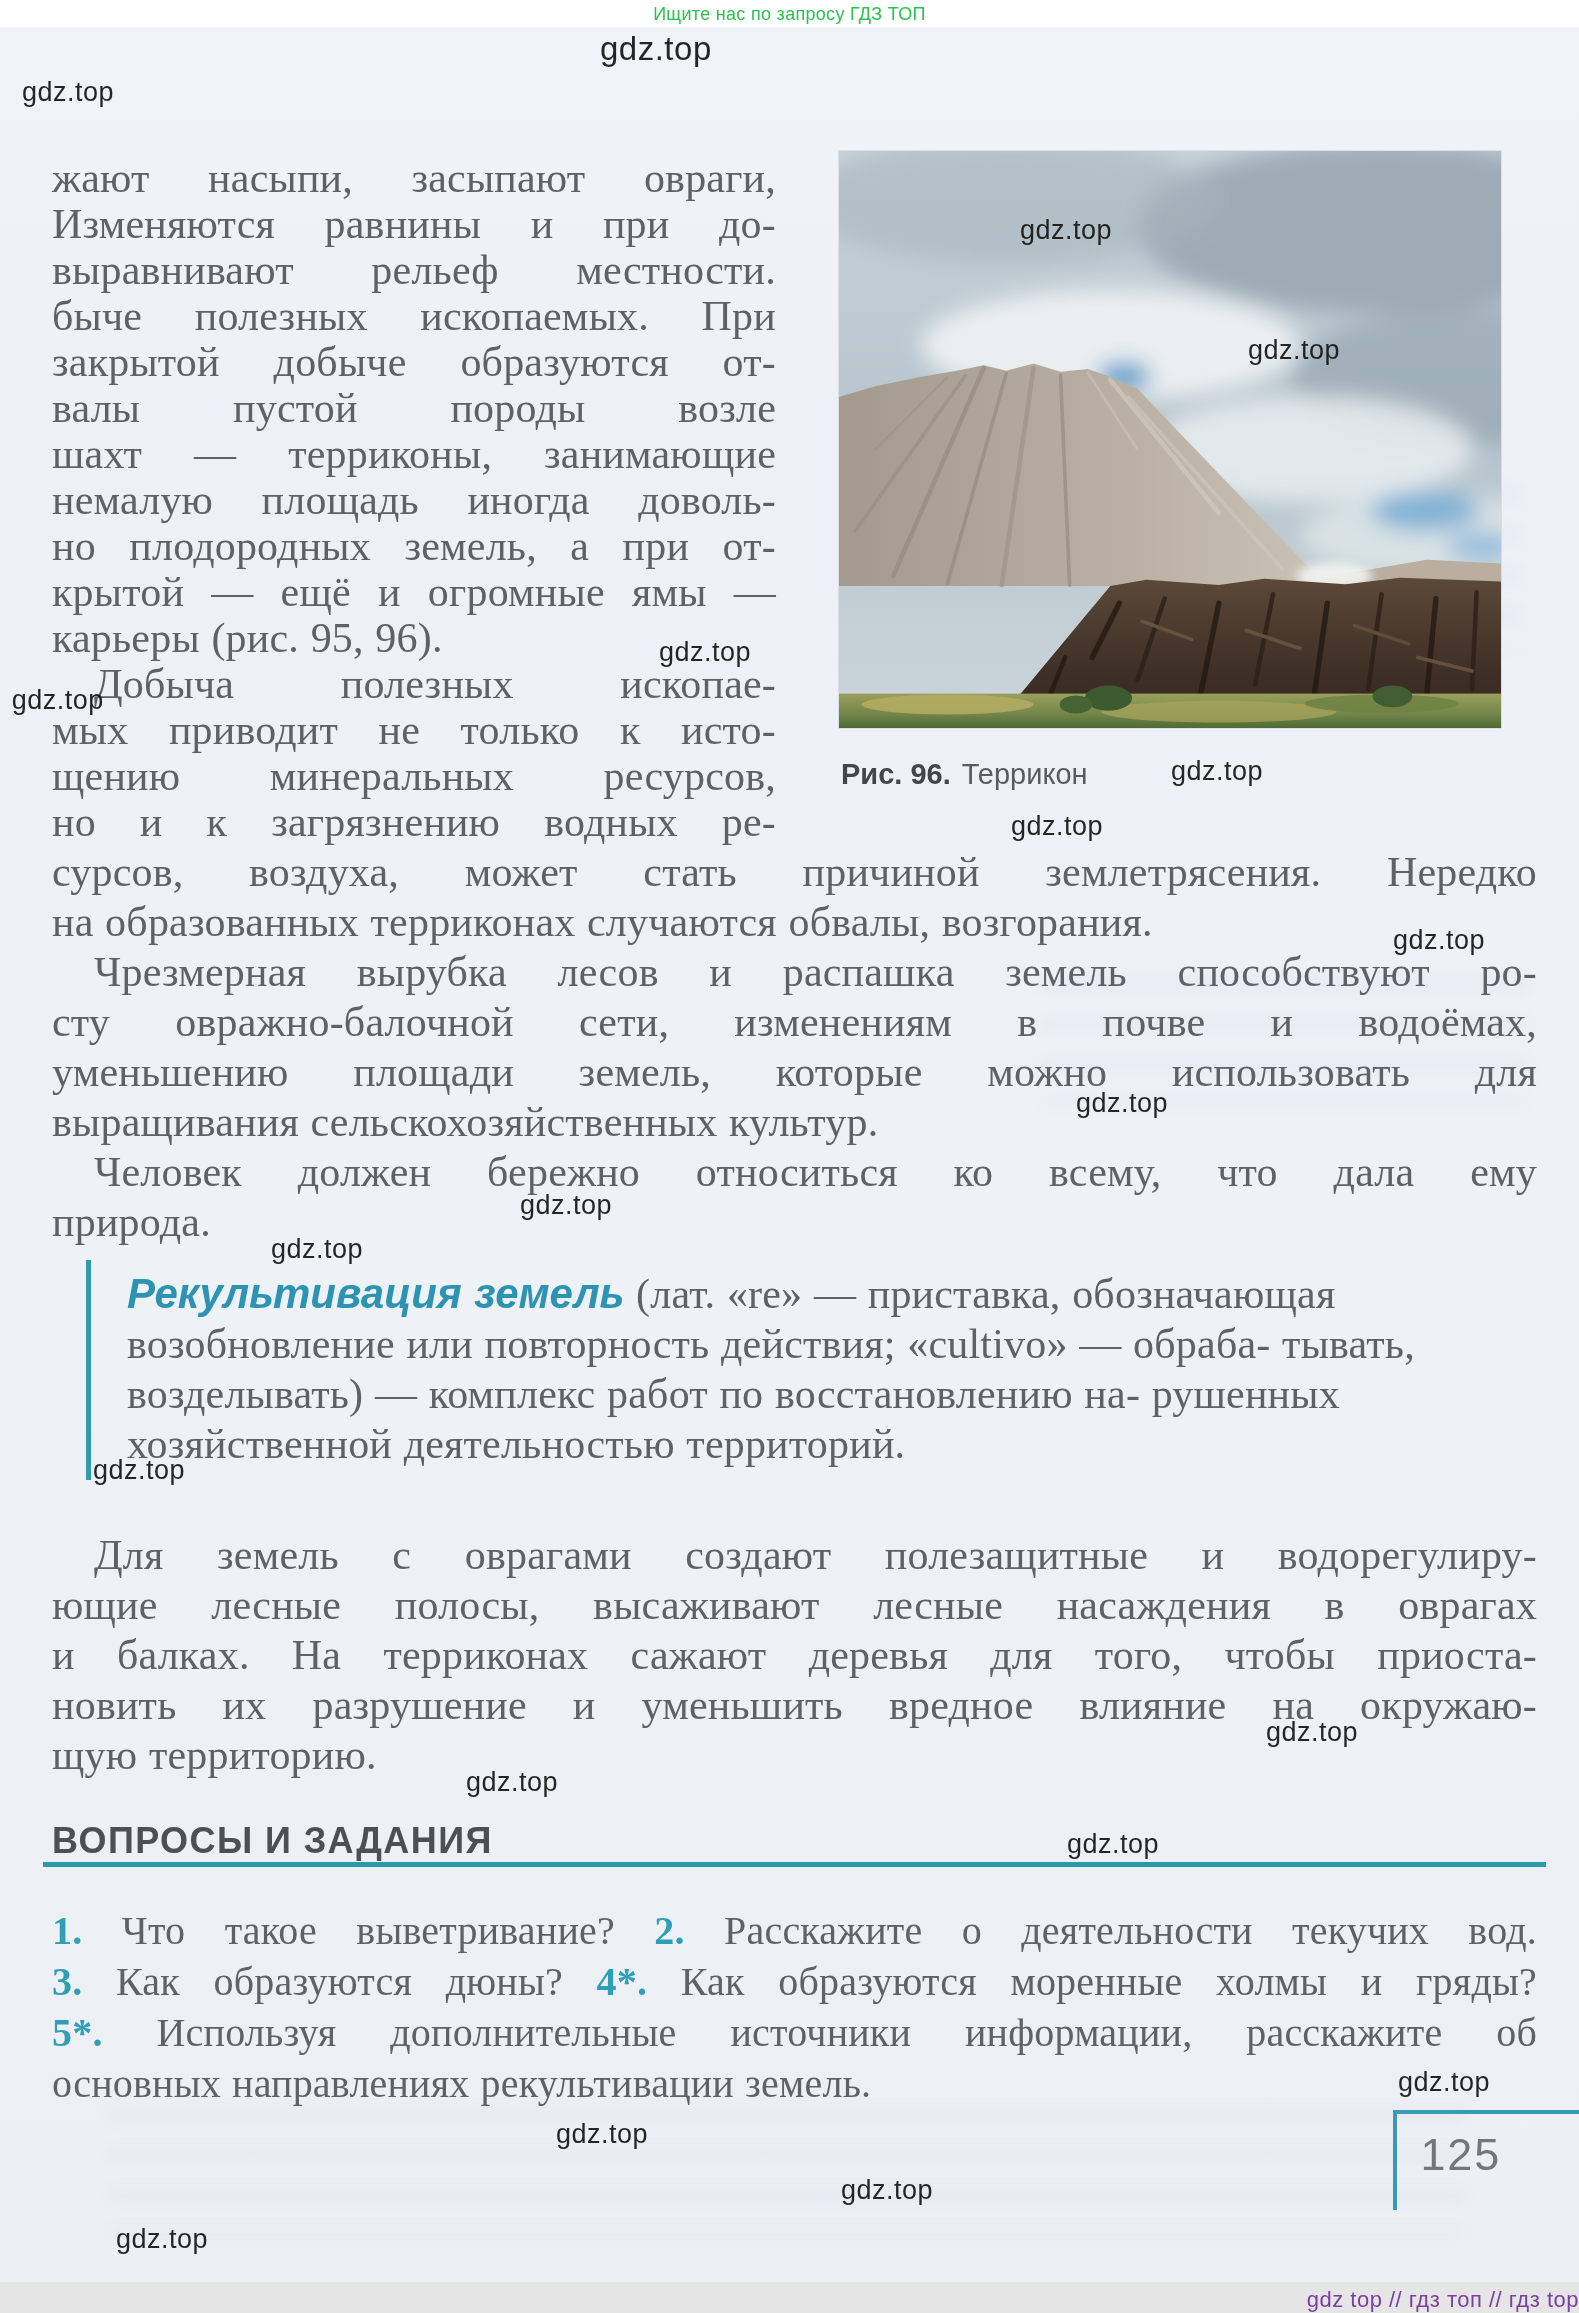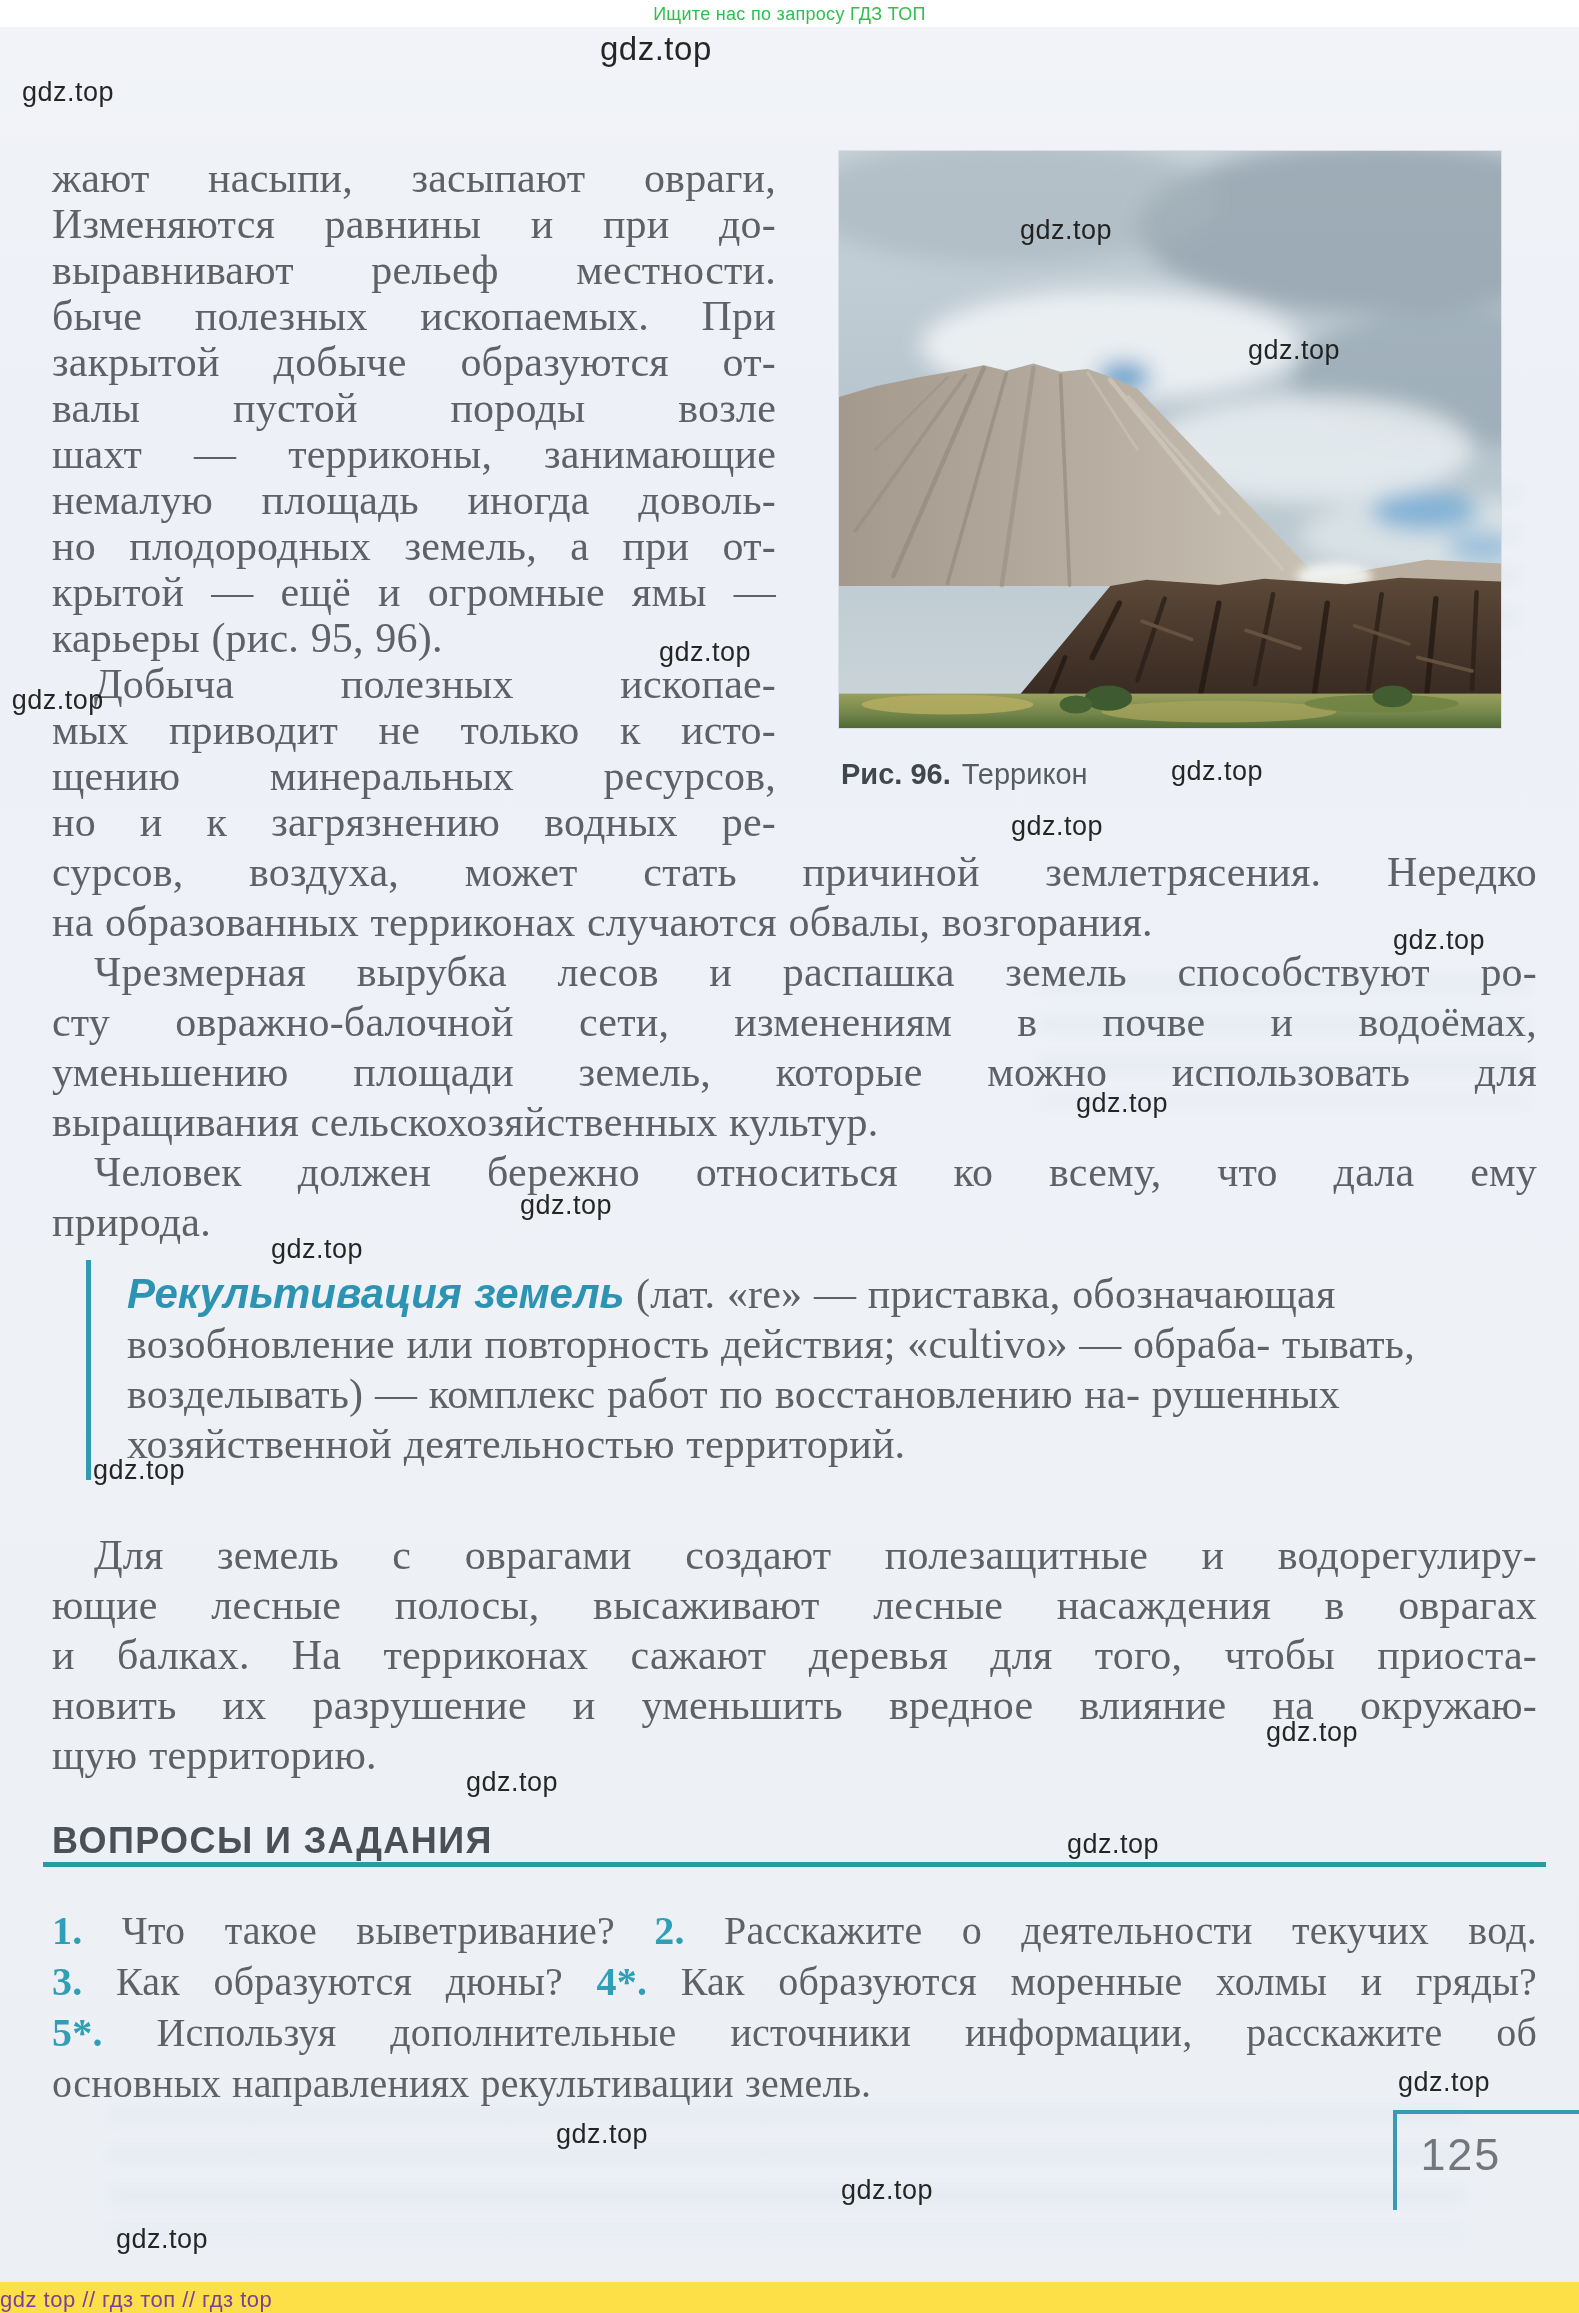--- a/index.html
+++ b/index.html
@@ -6,22 +6,22 @@
   .stage{position:relative;width:1579px;height:2313px;overflow:hidden;background:#ffffff;
          font-family:"Liberation Serif","DejaVu Serif",serif;}
   
   .banner{position:absolute;left:0;top:0;width:1579px;height:27px;background:#ffffff;
           text-align:center;font-family:"Liberation Sans","DejaVu Sans",sans-serif;}
   .banner span{display:inline-block;margin-top:3.6px;font-size:18px;color:#2ebf4f;letter-spacing:0.3px;}
   
   .page{position:absolute;left:0;top:27px;width:1579px;height:2255px;
         background:linear-gradient(180deg,#f1f3f8 0%,#edf0f6 18%,#eef1f6 55%,#ecf0f5 100%);}
   
-  .footstrip{position:absolute;left:0;top:2282px;width:1579px;height:31px;background:#fde047;
-             text-align:left;font-family:"Liberation Sans","DejaVu Sans",sans-serif;}
+  .footstrip{position:absolute;left:0;top:2282px;width:1579px;height:31px;background:#e5e5e5;
+             text-align:right;font-family:"Liberation Sans","DejaVu Sans",sans-serif;}
   .footstrip span{display:inline-block;margin-top:5.4px;font-size:22px;color:#7b3fa0;letter-spacing:0.5px;}
 
   
   .tblock{position:absolute;color:#5e6165;font-size:42px;letter-spacing:0.2px;word-spacing:0.9px;}
   .tblock .ln{display:block;}
   .jl{text-align:justify;text-align-last:justify;}
   .le{text-align:left;}
   .ind{padding-left:42px;}
   .ncol{left:52px;top:155px;width:724px;line-height:46px;}
   .fblock{left:52px;top:847px;width:1485px;line-height:50px;}

